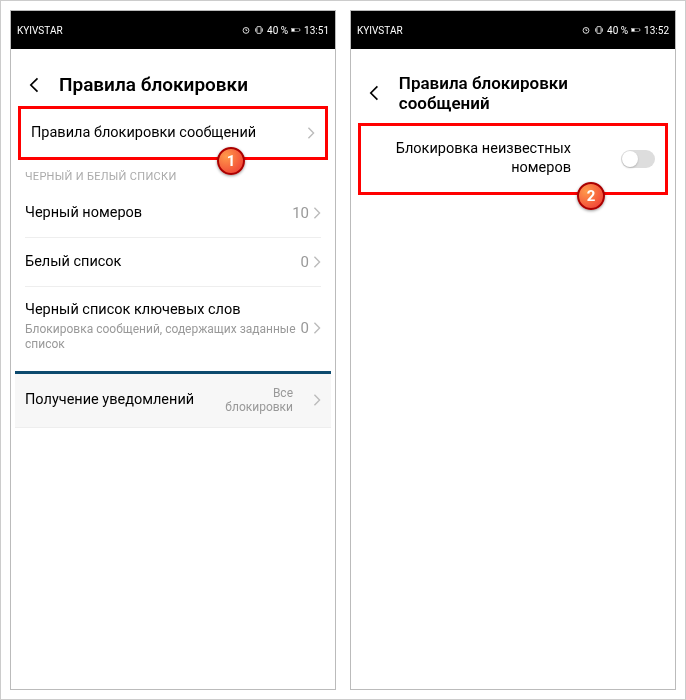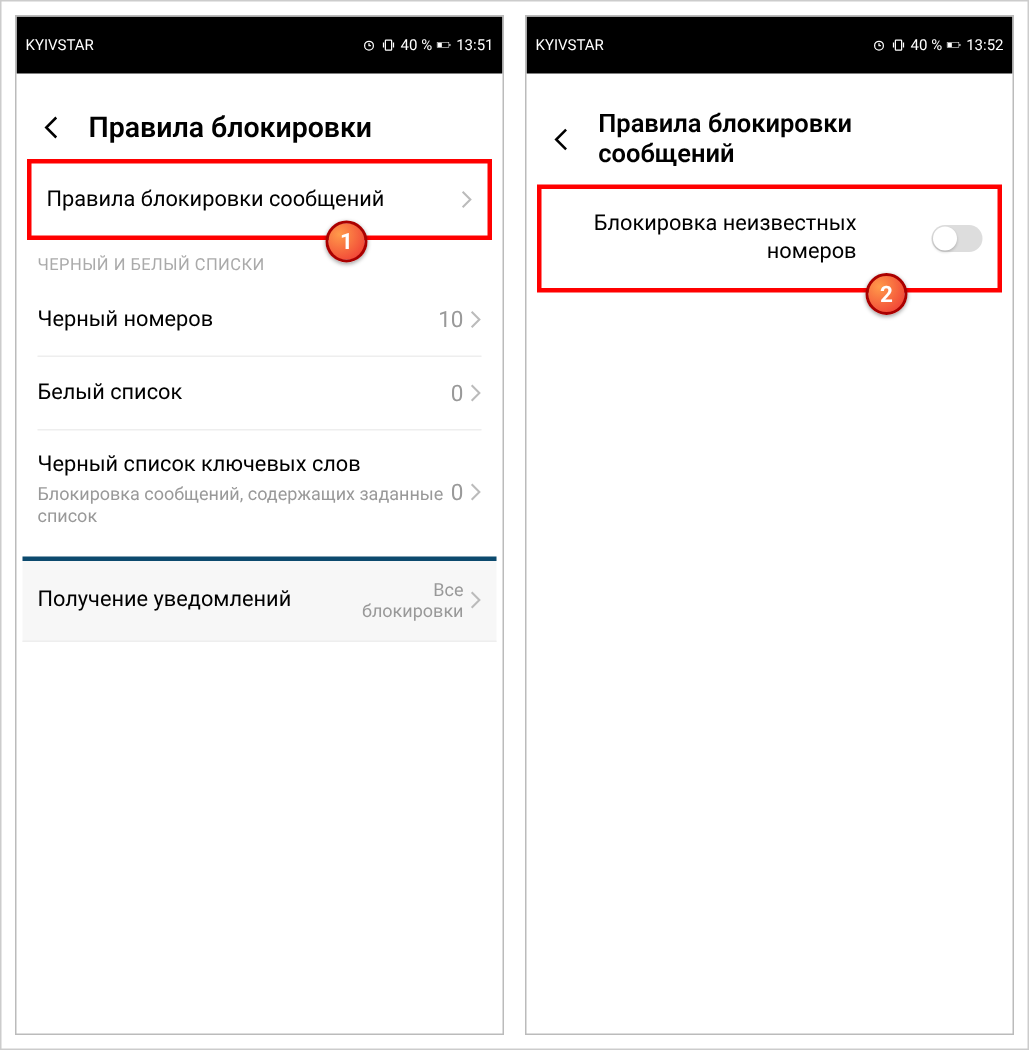--- a/index.html
+++ b/index.html
@@ -64,21 +64,21 @@
   .notif-row {
     background: #f7f7f7;
     border-top: 3px solid #0c4a6e;
     border-bottom: 1px solid #eee;
     display: flex;
     align-items: center;
     justify-content: space-between;
     padding: 12px 10px;
     margin-top: 4px;
   }
-  .notif-right { text-align: right; font-size: 12px; color: #999; display:flex; align-items:center; gap:4px;}
+  .notif-right { text-align: right; font-size: 12px; color: #999; display:flex; align-items:center; gap:20px;}
   .highlight {
     border: 3px solid #f00;
     border-radius: 0;
     margin: 0 3px;
     position: relative;
     text-align: right;
   }
   .badge {
     position: absolute;
     width: 28px; height: 28px;

